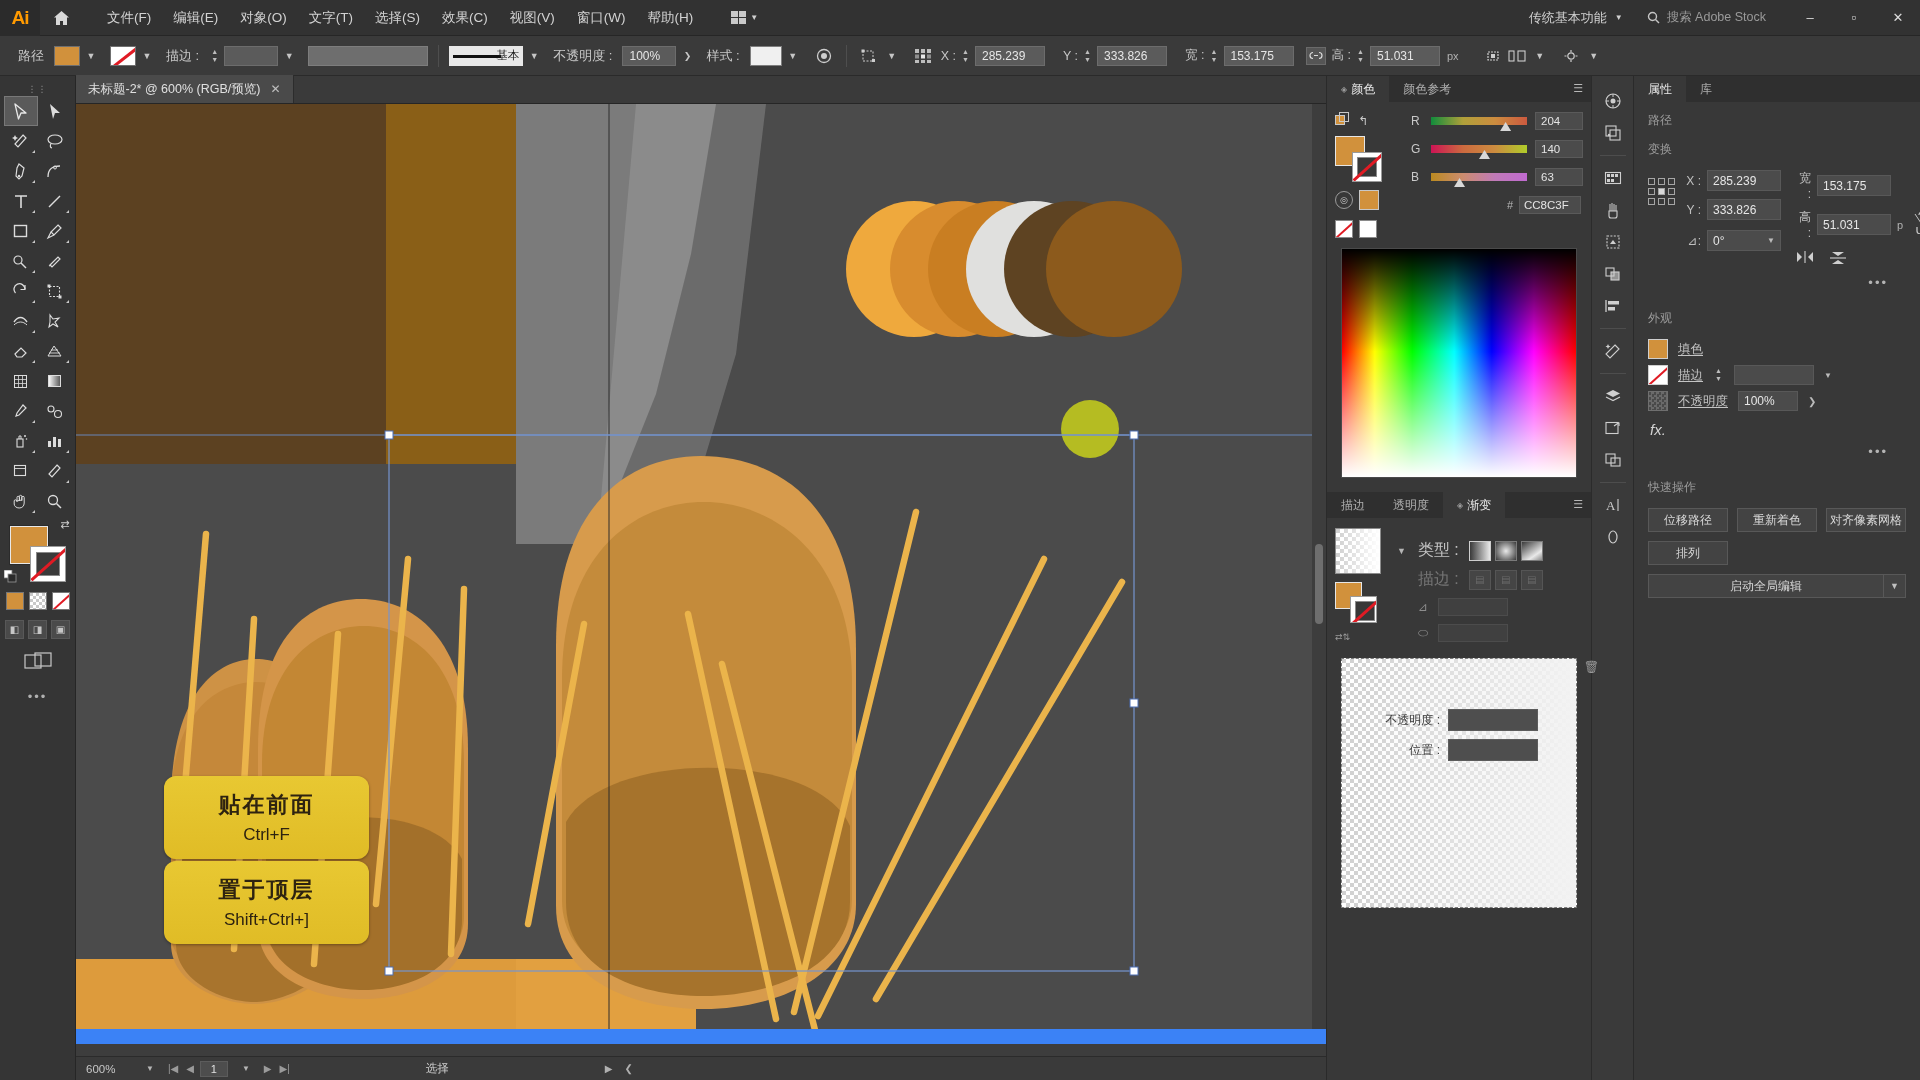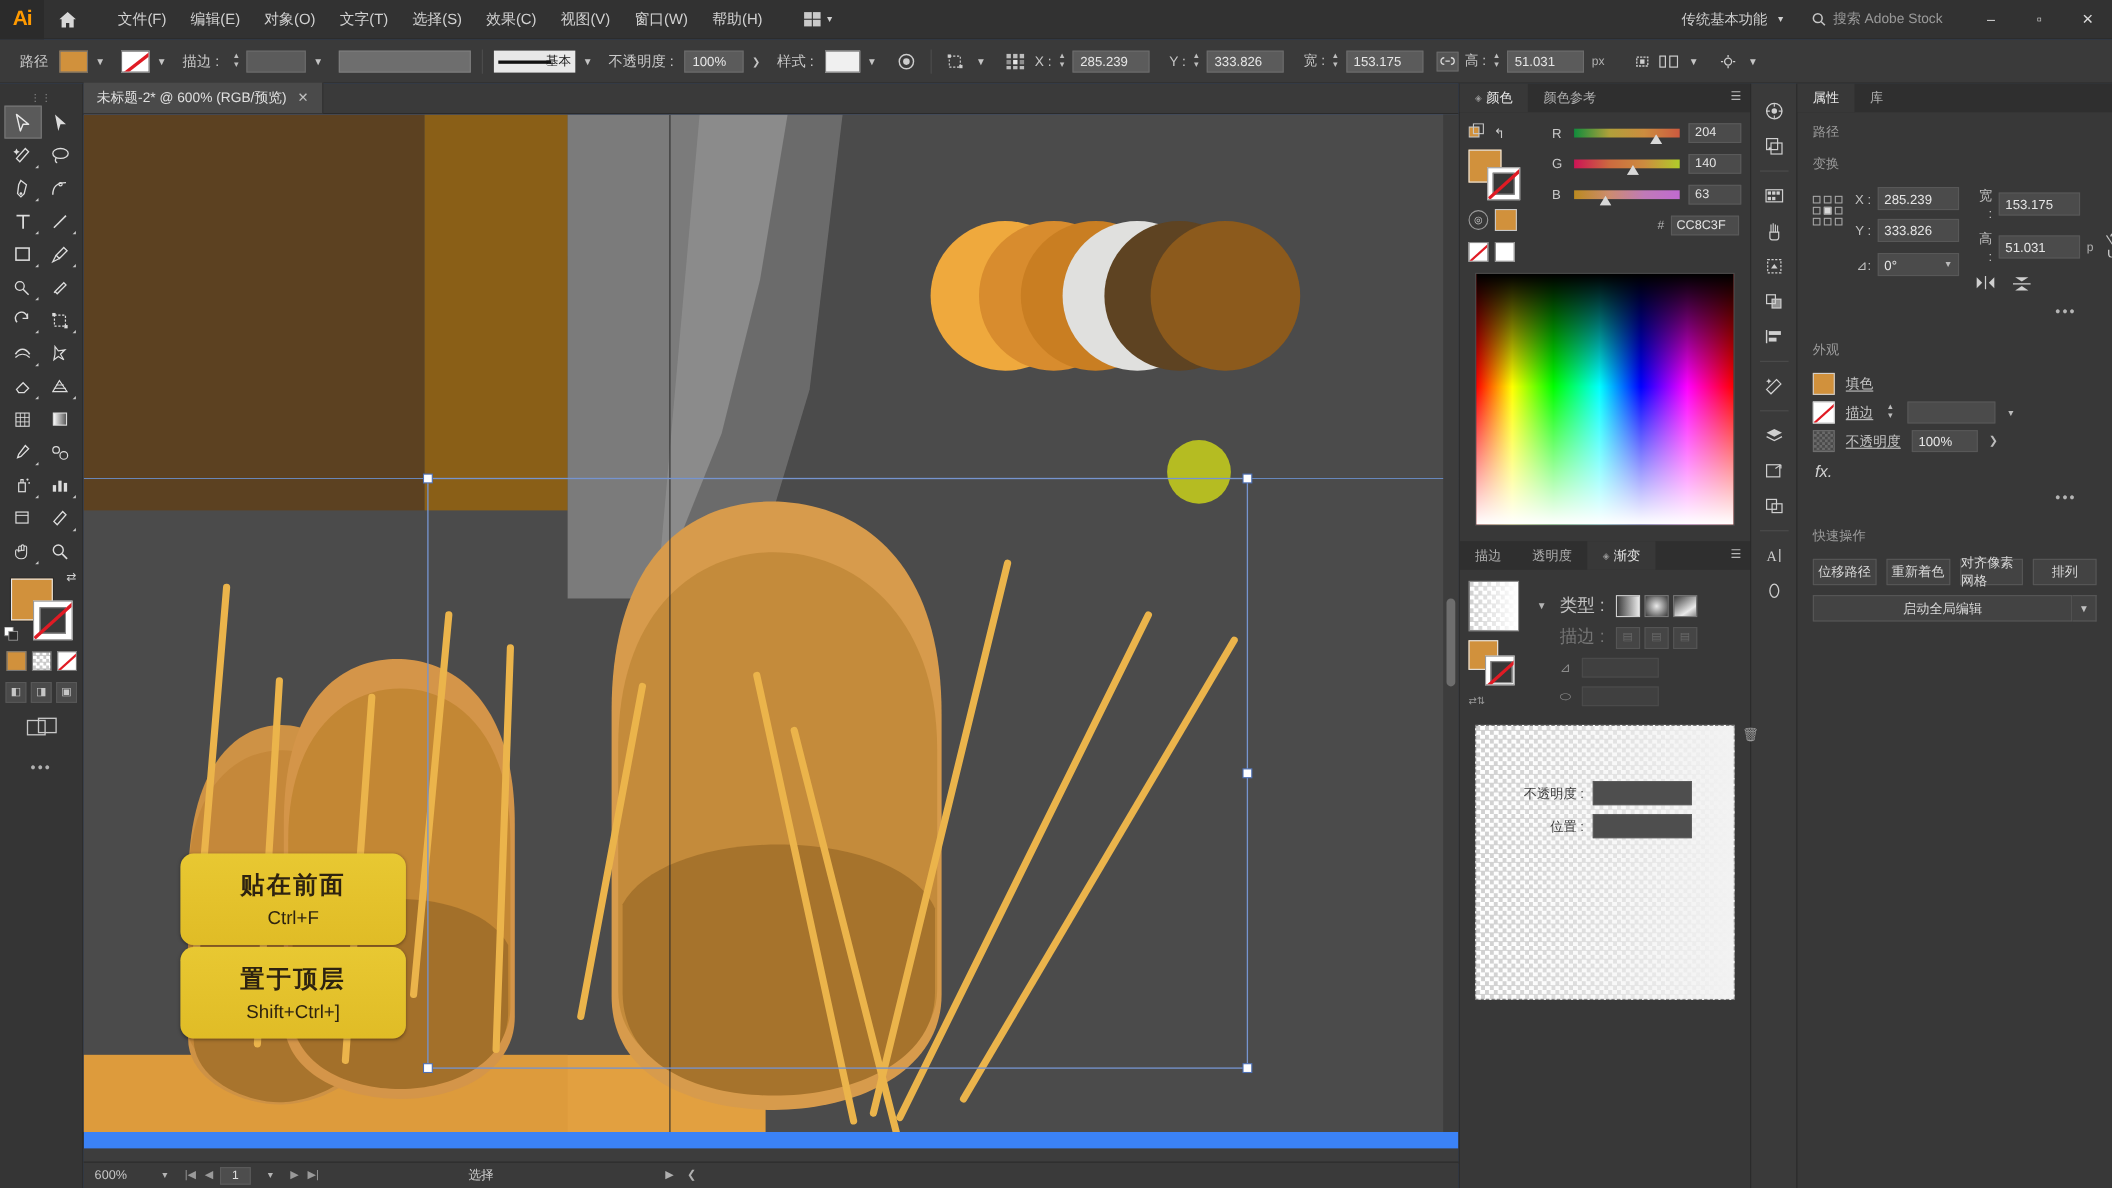--- a/index.html
+++ b/index.html
@@ -340,21 +340,21 @@
   .app-sw.none { background:#fff; position:relative; overflow:hidden; }
   .app-sw.none::after{content:'';position:absolute;left:-4px;top:8px;width:30px;height:2px;background:#e01b24;transform:rotate(-42deg);}
   .app-sw.opa { background:
     repeating-conic-gradient(#6a6a6a 0% 25%, #4a4a4a 0% 50%) 0 0/5px 5px;
     border:1px solid #6f6f6f; }
   .app-lbl { color:#c4c4c4; font-size:12.5px; text-decoration:underline; text-underline-offset:2px;}
   .app-field { width:60px;height:20px;background:#4b4b4b;border:1px solid #585858;
     color:#e6e6e6;font-size:12px;display:flex;align-items:center;padding:0 5px;}
   .app-field.blank { width:80px; }
   .fx-row { color:#d2d2d2; font-size:15px; font-style:italic; padding:10px 0 0 2px; }
-  .qa-grid { display:grid; grid-template-columns:1fr 1fr 1fr 1fr; gap:9px; margin-top:6px; }
+  .qa-grid { display:grid; grid-template-columns:1fr 1fr 1fr; gap:9px; margin-top:6px; }
   .qa-btn { height:24px; background:#434343; border:1px solid #585858; color:#d8d8d8;
     font-size:12px; display:flex; align-items:center; justify-content:center; }
   .qa-wrap { display:flex; gap:0; margin-top:9px; }
   .qa-global { flex:1; height:24px; background:#434343; border:1px solid #585858;
     color:#d8d8d8; font-size:12px; display:flex; align-items:center; justify-content:center; }
   .qa-global-caret { width:22px;height:24px;background:#434343;border:1px solid #585858;
     border-left:none; color:#c0c0c0; font-size:9px; display:flex;align-items:center;justify-content:center;}
 
   
   .callouts { position:absolute; left:88px; top:672px; width:205px; }

